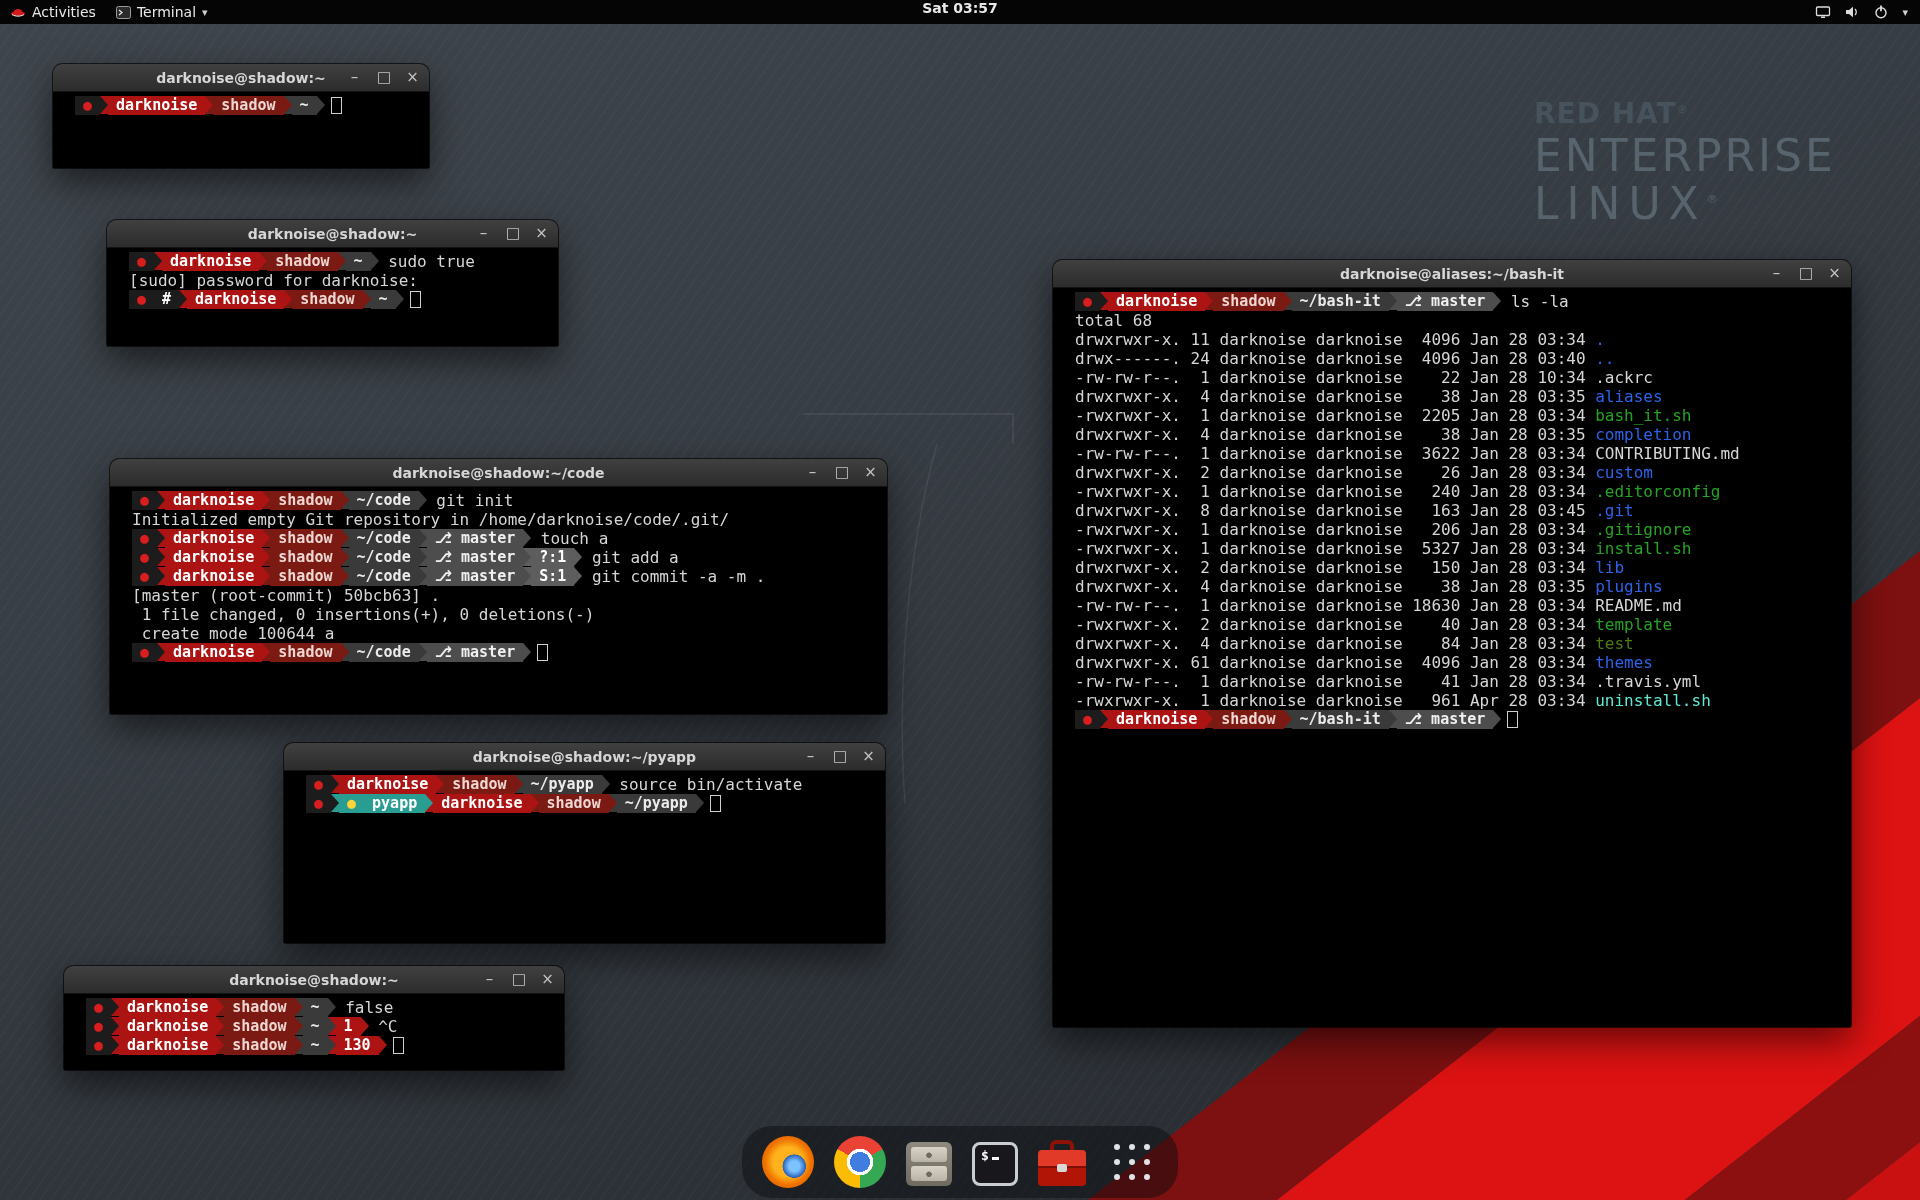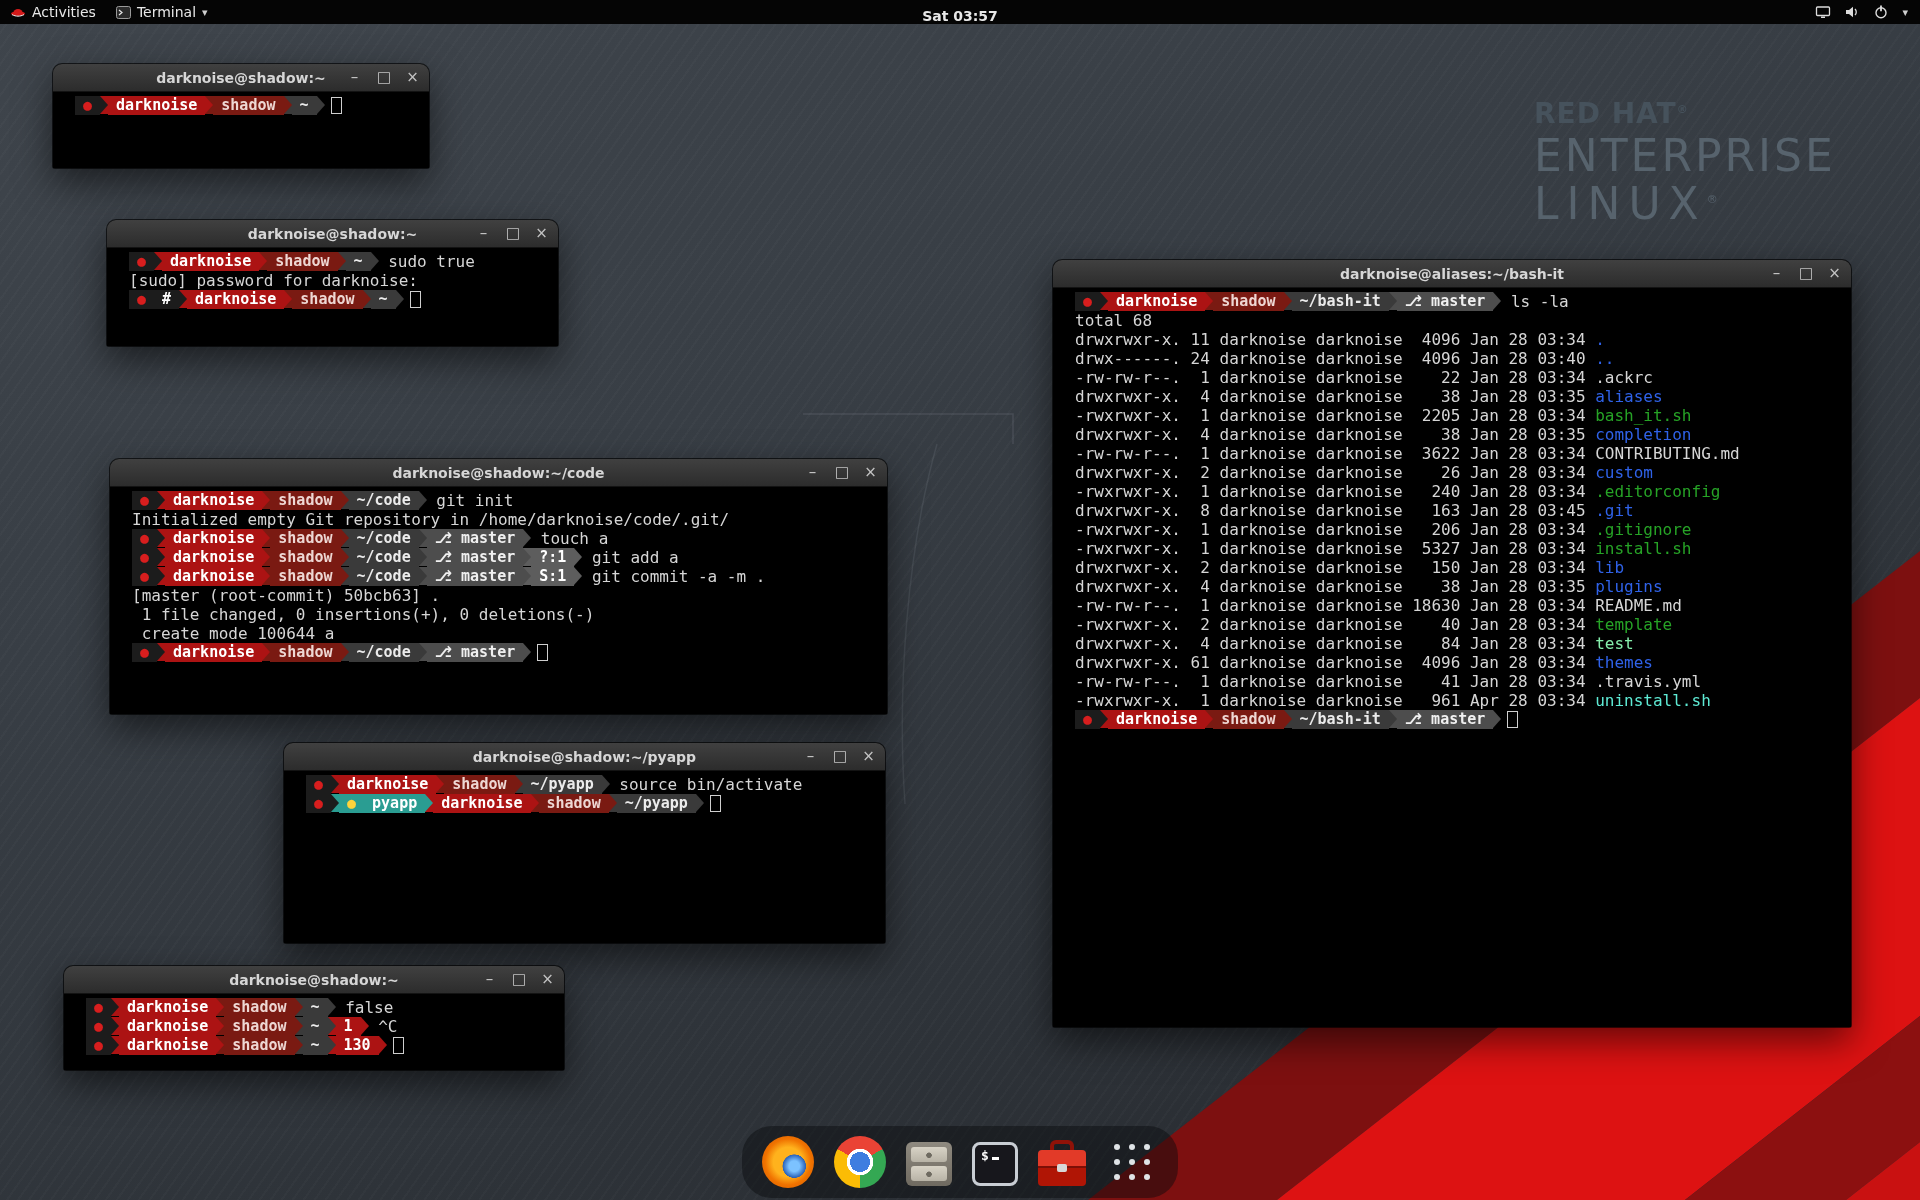--- a/index.html
+++ b/index.html
@@ -17,21 +17,21 @@
   .art{position:absolute;left:0;top:0;z-index:1;}
   .swoosh{position:absolute;left:795px;top:400px;z-index:1;}
   .brand{position:absolute;left:1534px;top:100px;z-index:2;color:#57636d;line-height:1;}
   .brand .l1{font-size:28px;font-weight:bold;letter-spacing:1px;color:#46525c;}
   .brand .l2{font-size:44px;font-weight:normal;letter-spacing:3px;margin-top:6px;}
   .brand .l3{font-size:44px;font-weight:normal;letter-spacing:8px;margin-top:4px;}
   .reg{font-size:11px;vertical-align:super;}
   
   .topbar{
     position:absolute;left:0;top:0;right:0;height:24px;background:#050505;z-index:60;
-    display:flex;align-items:flex-end;color:#e8e8e8;font-size:14px;
+    display:flex;align-items:flex-start;color:#e8e8e8;font-size:14px;
   }
   .tb-item{display:flex;align-items:center;gap:6px;padding:0 10px;height:24px;cursor:default;}
   .tb-clock{position:absolute;left:50%;transform:translateX(-50%);font-weight:bold;}
   .tb-right{margin-left:auto;display:flex;align-items:center;gap:13px;padding-right:12px;height:24px;}
   .caret{font-size:11px;color:#cfcfcf;}
   
   .win{position:absolute;background:#000;border-radius:9px 9px 2px 2px;
        box-shadow:0 14px 36px rgba(0,0,0,0.55),0 0 0 1px rgba(0,0,0,0.65);}
   .titlebar{height:27px;background:linear-gradient(#404040,#2c2c2c);border-bottom:1px solid #131313;
        border-radius:9px 9px 0 0;position:relative;display:flex;align-items:center;justify-content:center;}
@@ -233,35 +233,35 @@
       <span class="ctl">–</span>
       <span class="ctl">□</span>
       <span class="ctl">×</span>
     </span>
   </div>
   <div class="term">
       <div class="tline"><span class="seg" style="color: rgb(216, 30, 30); background: rgb(28, 28, 28);">●</span><span class="tri" style="border-left-color: rgb(28, 28, 28); background: rgb(172, 19, 19);"></span><span class="seg" style="color: rgb(255, 255, 255); background: rgb(172, 19, 19);">darknoise</span><span class="tri" style="border-left-color: rgb(172, 19, 19); background: rgb(122, 26, 18);"></span><span class="seg" style="color: rgb(238, 215, 211); background: rgb(122, 26, 18);">shadow</span><span class="tri" style="border-left-color: rgb(122, 26, 18); background: rgb(58, 58, 58);"></span><span class="seg" style="color: rgb(235, 235, 235); background: rgb(58, 58, 58);">~/bash-it</span><span class="tri" style="border-left-color: rgb(58, 58, 58); background: rgb(77, 77, 77);"></span><span class="seg" style="color: rgb(240, 240, 240); background: rgb(77, 77, 77);">⎇ master</span><span class="tri" style="border-left-color: rgb(77, 77, 77);"></span><span> ls -la</span></div>
       <div class="tline"><span>total 68</span></div>
       <div class="tline"><span>drwxrwxr-x. 11 darknoise darknoise  4096 Jan 28 03:34 </span><span style="color: rgb(47, 98, 232);">.</span></div>
       <div class="tline"><span>drwx------. 24 darknoise darknoise  4096 Jan 28 03:40 </span><span style="color: rgb(47, 98, 232);">..</span></div>
-      <div class="tline"><span>-rw-rw-r--.  1 darknoise darknoise    22 Jan 28 03:34 </span><span>.ackrc</span></div>
+      <div class="tline"><span>-rw-rw-r--.  1 darknoise darknoise    22 Jan 28 10:34 </span><span>.ackrc</span></div>
       <div class="tline"><span>drwxrwxr-x.  4 darknoise darknoise    38 Jan 28 03:35 </span><span style="color: rgb(47, 98, 232);">aliases</span></div>
       <div class="tline"><span>-rwxrwxr-x.  1 darknoise darknoise  2205 Jan 28 03:34 </span><span style="color: rgb(38, 163, 38);">bash_it.sh</span></div>
       <div class="tline"><span>drwxrwxr-x.  4 darknoise darknoise    38 Jan 28 03:35 </span><span style="color: rgb(47, 98, 232);">completion</span></div>
       <div class="tline"><span>-rw-rw-r--.  1 darknoise darknoise  3622 Jan 28 03:34 </span><span>CONTRIBUTING.md</span></div>
       <div class="tline"><span>drwxrwxr-x.  2 darknoise darknoise    26 Jan 28 03:34 </span><span style="color: rgb(47, 98, 232);">custom</span></div>
       <div class="tline"><span>-rwxrwxr-x.  1 darknoise darknoise   240 Jan 28 03:34 </span><span style="color: rgb(38, 163, 38);">.editorconfig</span></div>
       <div class="tline"><span>drwxrwxr-x.  8 darknoise darknoise   163 Jan 28 03:45 </span><span style="color: rgb(47, 98, 232);">.git</span></div>
       <div class="tline"><span>-rwxrwxr-x.  1 darknoise darknoise   206 Jan 28 03:34 </span><span style="color: rgb(38, 163, 38);">.gitignore</span></div>
       <div class="tline"><span>-rwxrwxr-x.  1 darknoise darknoise  5327 Jan 28 03:34 </span><span style="color: rgb(38, 163, 38);">install.sh</span></div>
       <div class="tline"><span>drwxrwxr-x.  2 darknoise darknoise   150 Jan 28 03:34 </span><span style="color: rgb(47, 98, 232);">lib</span></div>
       <div class="tline"><span>drwxrwxr-x.  4 darknoise darknoise    38 Jan 28 03:35 </span><span style="color: rgb(47, 98, 232);">plugins</span></div>
       <div class="tline"><span>-rw-rw-r--.  1 darknoise darknoise 18630 Jan 28 03:34 </span><span>README.md</span></div>
       <div class="tline"><span>-rwxrwxr-x.  2 darknoise darknoise    40 Jan 28 03:34 </span><span style="color: rgb(38, 163, 38);">template</span></div>
-      <div class="tline"><span>drwxrwxr-x.  4 darknoise darknoise    84 Jan 28 03:34 </span><span style="color: #86efac;">test</span></div>
+      <div class="tline"><span>drwxrwxr-x.  4 darknoise darknoise    84 Jan 28 03:34 </span><span style="color: #4d7c0f;">test</span></div>
       <div class="tline"><span>drwxrwxr-x. 61 darknoise darknoise  4096 Jan 28 03:34 </span><span style="color: rgb(47, 98, 232);">themes</span></div>
       <div class="tline"><span>-rw-rw-r--.  1 darknoise darknoise    41 Jan 28 03:34 </span><span>.travis.yml</span></div>
       <div class="tline"><span>-rwxrwxr-x.  1 darknoise darknoise   961 Apr 28 03:34 </span><span style="color: #5eead4;">uninstall.sh</span></div>
       <div class="tline"><span class="seg" style="color: rgb(216, 30, 30); background: rgb(28, 28, 28);">●</span><span class="tri" style="border-left-color: rgb(28, 28, 28); background: rgb(172, 19, 19);"></span><span class="seg" style="color: rgb(255, 255, 255); background: rgb(172, 19, 19);">darknoise</span><span class="tri" style="border-left-color: rgb(172, 19, 19); background: rgb(122, 26, 18);"></span><span class="seg" style="color: rgb(238, 215, 211); background: rgb(122, 26, 18);">shadow</span><span class="tri" style="border-left-color: rgb(122, 26, 18); background: rgb(58, 58, 58);"></span><span class="seg" style="color: rgb(235, 235, 235); background: rgb(58, 58, 58);">~/bash-it</span><span class="tri" style="border-left-color: rgb(58, 58, 58); background: rgb(77, 77, 77);"></span><span class="seg" style="color: rgb(240, 240, 240); background: rgb(77, 77, 77);">⎇ master</span><span class="tri" style="border-left-color: rgb(77, 77, 77);"></span><span class="cursor"></span></div>
     </div>
 </div>
 
 <div class="dock">
     <div class="dock-icon firefox"></div>
     <div class="dock-icon chrome"></div>

